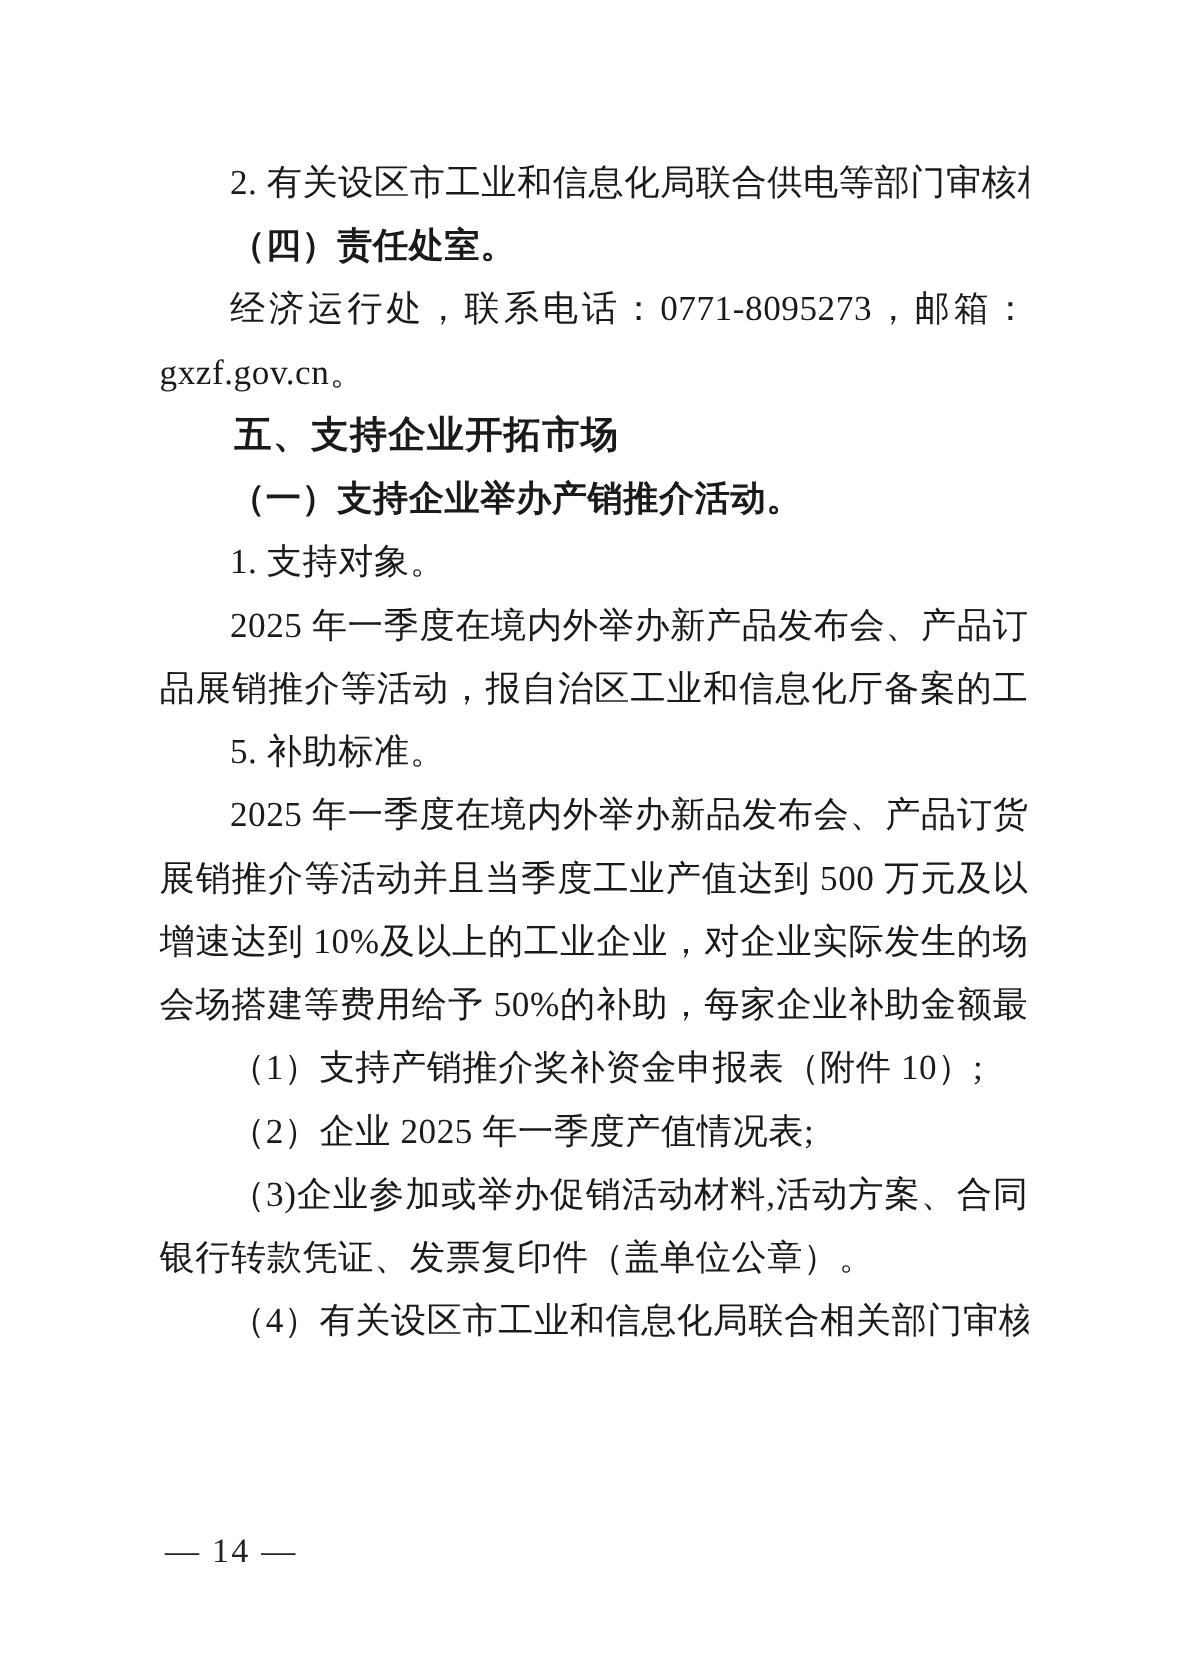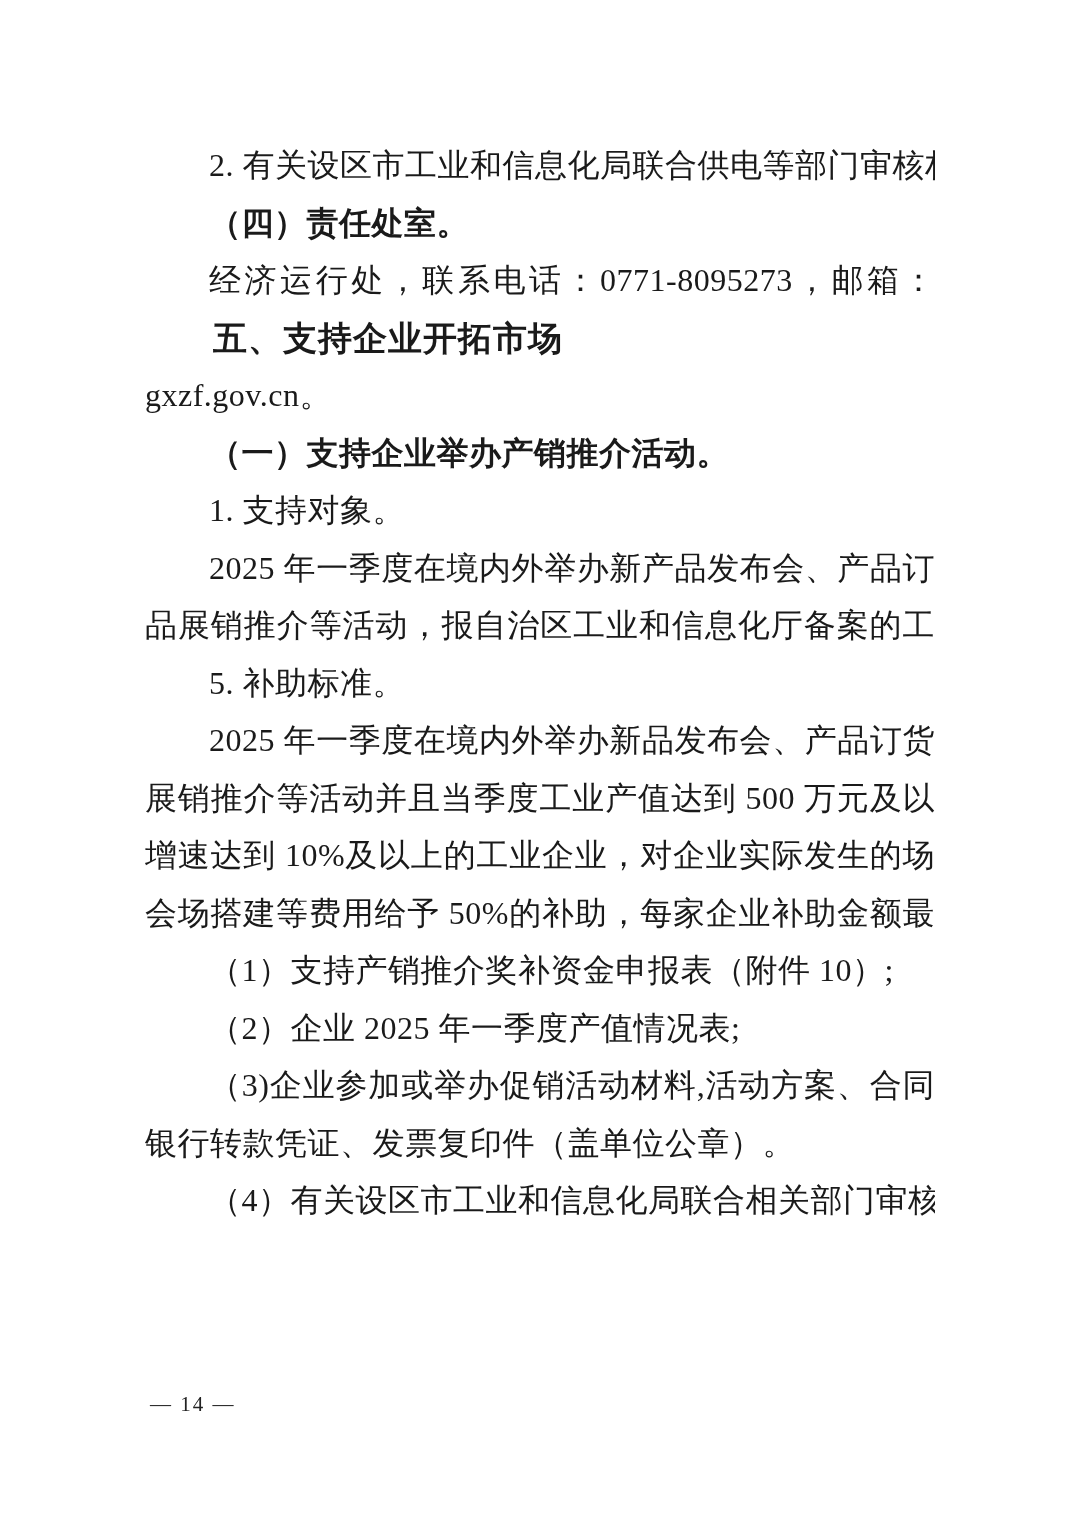--- a/index.html
+++ b/index.html
@@ -51,36 +51,36 @@
   .line.heading {
     font-family: "Liberation Sans", "DejaVu Sans", sans-serif;
     font-weight: 700;
     font-size: 34px;
     letter-spacing: 1px;
   }
   .pagenum {
     position: absolute;
     left: 150px;
     top: 1392px;
-    font-size: 21px;
+    font-size: 31px;
     letter-spacing: 2px;
     color: #222222;
     font-family: "Liberation Serif", "DejaVu Serif", serif;
   }
 </style>
 </head>
 <body>
 
 <div class="page">
   <div class="doc" id="doc-body">
       <div class="line body indent">2. 有关设区市工业和信息化局联合供电等部门审核材料；</div>
       <div class="line kaiti indent">（四）责任处室。</div>
       <div class="line body indent fill">经济运行处，联系电话：0771-8095273，邮箱：jjyxc@gxt.</div>
+      <div class="line body">gxzf.gov.cn。</div>
       <div class="line heading indent">五、支持企业开拓市场</div>
-      <div class="line body">gxzf.gov.cn。</div>
       <div class="line kaiti indent">（一）支持企业举办产销推介活动。</div>
       <div class="line body indent">1. 支持对象。</div>
       <div class="line body indent fill">2025 年一季度在境内外举办新产品发布会、产品订货会、产</div>
       <div class="line body fill">品展销推介等活动，报自治区工业和信息化厅备案的工业企业。</div>
       <div class="line body indent">5. 补助标准。</div>
       <div class="line body indent fill">2025 年一季度在境内外举办新品发布会、产品订货会、产品</div>
       <div class="line body fill">展销推介等活动并且当季度工业产值达到 500 万元及以上、同比</div>
       <div class="line body fill">增速达到 10%及以上的工业企业，对企业实际发生的场地租赁、</div>
       <div class="line body fill">会场搭建等费用给予 50%的补助，每家企业补助金额最高不超过</div>
       <div class="line body indent">（1）支持产销推介奖补资金申报表（附件 10）;</div>

